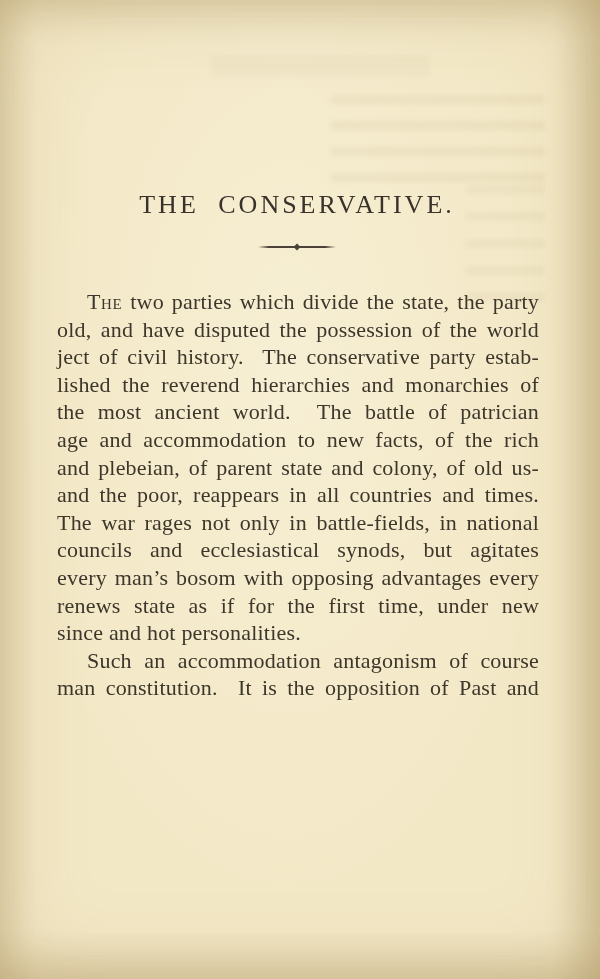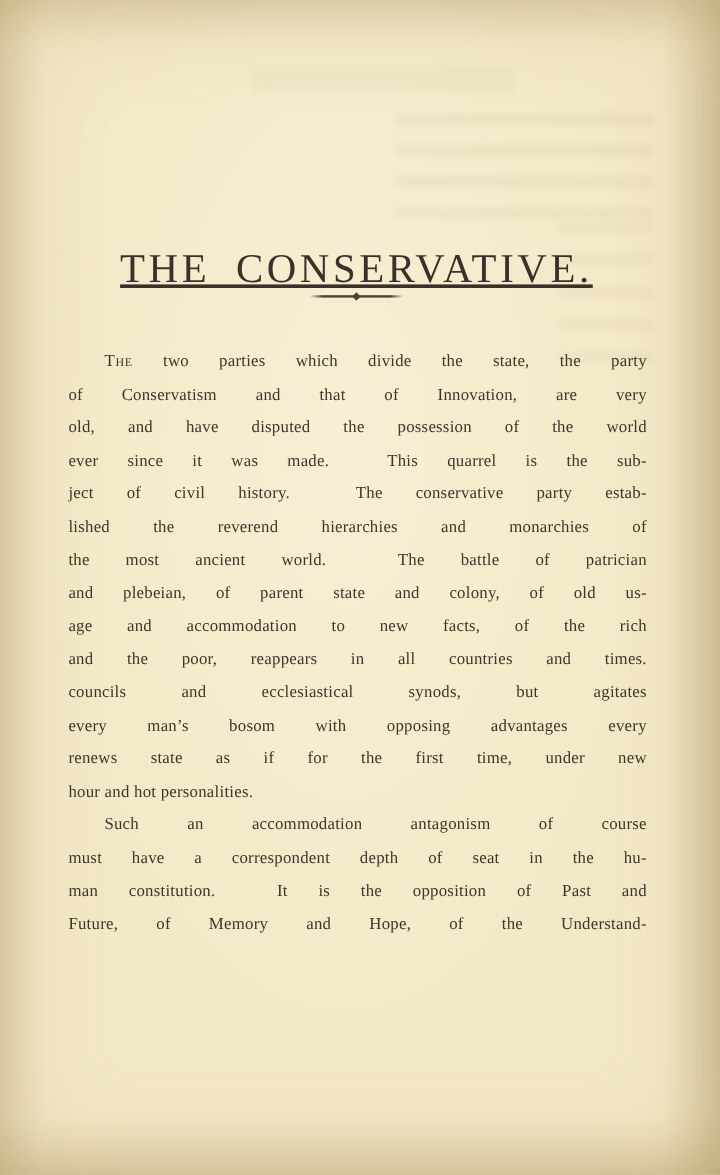--- a/index.html
+++ b/index.html
@@ -44,28 +44,27 @@
     opacity: 0.32;
   }
   .smudge-c {
     left: 210px; top: 55px; width: 220px; height: 22px;
     background: rgba(120,100,55,0.10);
     opacity: 0.35;
   }
   .title {
     position: absolute;
     left: 57px;
-    top: 206px;
+    top: 190px;
     width: 480px;
     text-align: center;
-    font-size: 34px;
+    font-size: 26px;
     letter-spacing: 3px;
     word-spacing: 10px;
     color: #39322a;
-    text-decoration: underline;
   }
   .divider-wrap {
     position: absolute;
     left: 57px;
     top: 246px;
     width: 480px;
     display: flex;
     justify-content: center;
   }
   .divider-line {
@@ -81,21 +80,21 @@
     left: 50%; top: 50%;
     width: 5px; height: 5px;
     background: #4a4236;
     transform: translate(-50%,-50%) rotate(45deg);
   }
   .bodytext {
     position: absolute;
     left: 57px;
     top: 288px;
     width: 482px;
-    font-size: 14px;
+    font-size: 22px;
     line-height: 27.6px;
     letter-spacing: 0.2px;
   }
   .line {
     white-space: pre-wrap;
     text-align: justify;
     text-align-last: justify;
   }
   .line.no-justify {
     text-align: left;
@@ -121,36 +120,33 @@
   <div class="title">THE CONSERVATIVE.</div>
 
   <div class="divider-wrap">
     <div class="divider-line"></div>
   </div>
 
   <div class="bodytext">
 
     <div>
       <div class="line indent"><span class="sc">The</span> <span>two parties which divide the state, the party</span></div>
-      <div class="line">of Conservatism and that of Innovation, are very</div>
       <div class="line">old, and have disputed the possession of the world</div>
-      <div class="line">ever since it was made.  This quarrel is the sub-</div>
       <div class="line">ject of civil history.  The conservative party estab-</div>
       <div class="line">lished the reverend hierarchies and monarchies of</div>
       <div class="line">the most ancient world.  The battle of patrician</div>
+      <div class="line">age and accommodation to new facts, of the rich</div>
       <div class="line">and plebeian, of parent state and colony, of old us-</div>
-      <div class="line">age and accommodation to new facts, of the rich</div>
       <div class="line">and the poor, reappears in all countries and times.</div>
+      <div class="line">The war rages not only in battle-fields, in national</div>
       <div class="line">councils and ecclesiastical synods, but agitates</div>
       <div class="line">every man’s bosom with opposing advantages every</div>
       <div class="line">renews state as if for the first time, under new</div>
-      <div class="line no-justify">hour and hot personalities.</div>
+      <div class="line no-justify">since and hot personalities.</div>
     </div>
 
     <div>
       <div class="line indent">Such an accommodation antagonism of course</div>
-      <div class="line">must have a correspondent depth of seat in the hu-</div>
       <div class="line">man constitution.  It is the opposition of Past and</div>
-      <div class="line">Future, of Memory and Hope, of the Understand-</div>
     </div>
 
   </div>
 </div>
 
 </body></html>

